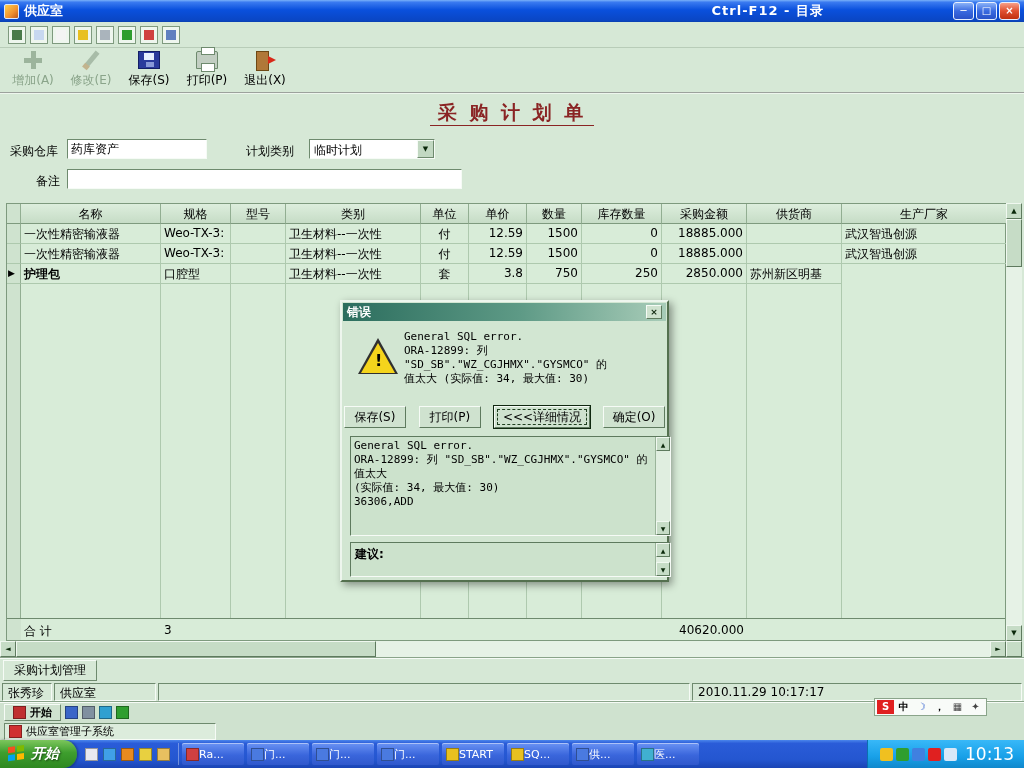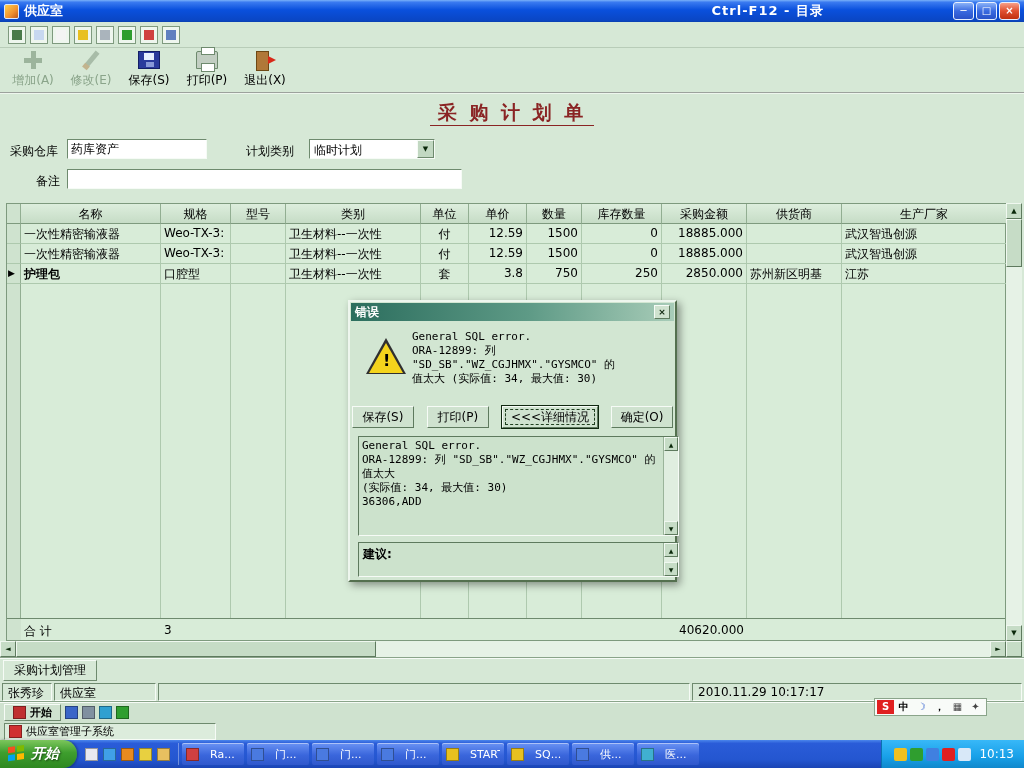--- a/index.html
+++ b/index.html
@@ -89,27 +89,27 @@
 
   
   .taskbar{position:absolute;left:0;top:740px;width:100%;height:28px;background:linear-gradient(180deg,#4a86ec 0%,#2a5cd8 12%,#2456d0 70%,#1a44b4 100%);display:flex;align-items:center;z-index:9;}
   .start-btn{height:28px;padding:0 18px 0 8px;border-radius:0 14px 14px 0;background:linear-gradient(180deg,#7cc65c 0%,#3e9e2e 45%,#2e8820 100%);display:flex;align-items:center;gap:6px;color:#fff;font-weight:bold;font-size:14px;font-style:italic;text-shadow:1px 1px 2px rgba(0,0,0,.5);box-shadow:1px 0 3px rgba(0,0,0,.4);}
   .flag{width:17px;height:16px;display:grid;grid-template-columns:7px 7px;grid-template-rows:6px 6px;gap:2px;transform:skewY(-8deg);}
   .flag i:nth-child(1){background:#f25022;}
   .flag i:nth-child(2){background:#7fba00;}
   .flag i:nth-child(3){background:#00a4ef;}
   .flag i:nth-child(4){background:#ffb900;}
   .quicklaunch{display:flex;align-items:center;gap:5px;padding:0 8px;border-right:1px solid rgba(255,255,255,.35);height:22px;}
-  .task-btn{width:62px;height:22px;margin-left:3px;border-radius:2px;background:linear-gradient(180deg,#6a93f4 0%,#3a66dc 55%,#3058cc 100%);box-shadow:inset 0 1px 0 rgba(255,255,255,.45);color:#fff;font-size:11px;display:flex;align-items:center;gap:11px;padding:0 4px;overflow:hidden;white-space:nowrap;}
-  .tray{margin-left:auto;height:28px;display:flex;align-items:center;gap:4px;padding:0 10px 0 12px;background:linear-gradient(180deg,#38b8f8 0%,#18a0e8 60%,#1088cc 100%);border-left:1px solid #0a70b0;color:#fff;font-size:12px;}
+  .task-btn{width:62px;height:22px;margin-left:3px;border-radius:2px;background:linear-gradient(180deg,#6a93f4 0%,#3a66dc 55%,#3058cc 100%);box-shadow:inset 0 1px 0 rgba(255,255,255,.45);color:#fff;font-size:11px;display:flex;align-items:center;gap:0;padding:0 4px;overflow:hidden;white-space:nowrap;}
+  .tray{margin-left:auto;height:28px;display:flex;align-items:center;gap:4px;padding:0 10px 0 12px;background:linear-gradient(180deg,#38b8f8 0%,#18a0e8 60%,#1088cc 100%);border-left:1px solid #0a70b0;color:#fff;font-size:17px;}
   .tray-icon{width:13px;height:13px;border-radius:2px;}
   .tray-time{margin-left:4px;}
 
   
-  .dialog{position:absolute;left:348px;top:300px;width:329px;height:282px;background:#d2e6d2;border:2px solid;border-color:#eef6ee #54704f #54704f #eef6ee;box-shadow:3px 3px 8px rgba(0,0,0,.4);z-index:20;}
+  .dialog{position:absolute;left:340px;top:300px;width:329px;height:282px;background:#d2e6d2;border:2px solid;border-color:#eef6ee #54704f #54704f #eef6ee;box-shadow:3px 3px 8px rgba(0,0,0,.4);z-index:20;}
   .dlg-titlebar{height:18px;margin:1px;background:linear-gradient(90deg,#2c6e5e 0%,#5e9a86 55%,#a8ccb8 100%);display:flex;align-items:center;padding:0 4px;color:#fff;font-weight:bold;font-size:12px;}
   .dlg-close{margin-left:auto;width:16px;height:14px;background:#cfe2cf;border:1px solid;border-color:#f6fbf6 #5e7a5e #5e7a5e #f6fbf6;color:#102810;font-size:9px;line-height:12px;text-align:center;font-weight:bold;}
   .warn-icon{position:absolute;left:16px;top:36px;width:42px;height:38px;}
   .tri-outer{position:absolute;left:0;top:0;width:0;height:0;border-left:20px solid transparent;border-right:20px solid transparent;border-bottom:36px solid #303030;}
   .tri-inner{position:absolute;left:3px;top:5px;width:0;height:0;border-left:17px solid transparent;border-right:17px solid transparent;border-bottom:30px solid #f4d41c;}
   .bang{position:absolute;left:17px;top:13px;font-weight:bold;font-size:16px;color:#000;}
   .dlg-msg{position:absolute;left:62px;top:28px;width:268px;font-family:"DejaVu Sans Mono",monospace;font-size:11px;line-height:14px;white-space:pre-line;}
   .dlg-buttons{position:absolute;left:0;top:104px;width:100%;display:flex;justify-content:center;gap:13px;}
   .dlg-btn{height:22px;padding:0 8px;min-width:62px;background:#cfe2cf;border:1px solid;border-color:#f6fbf6 #5e7a5e #5e7a5e #f6fbf6;font-size:12px;line-height:20px;text-align:center;white-space:nowrap;}
   .dlg-btn.focused{box-shadow:0 0 0 1px #102810;outline:1px dashed #204020;outline-offset:-4px;}
@@ -248,21 +248,20 @@
         <div class="tcell" style="width: 140px; text-align: left; font-weight: bold;">护理包</div>
         <div class="tcell" style="width: 70px; text-align: left;">口腔型</div>
         <div class="tcell" style="width: 55px; text-align: left;"></div>
         <div class="tcell" style="width: 135px; text-align: left;">卫生材料--一次性</div>
         <div class="tcell" style="width: 48px; text-align: center;">套</div>
         <div class="tcell" style="width: 58px; text-align: right;">3.8</div>
         <div class="tcell" style="width: 55px; text-align: right;">750</div>
         <div class="tcell" style="width: 80px; text-align: right;">250</div>
         <div class="tcell" style="width: 85px; text-align: right;">2850.000</div>
         <div class="tcell" style="width: 95px; text-align: left;">苏州新区明基</div>
-        <div class="tcell" style="width: 165px; text-align: left;">江苏</div>
       </div>
       <div class="trow filler">
         <div class="tcell sel fcell"></div>
         <div class="tcell fcell" style="width: 140px;"></div>
         <div class="tcell fcell" style="width: 70px;"></div>
         <div class="tcell fcell" style="width: 55px;"></div>
         <div class="tcell fcell" style="width: 135px;"></div>
         <div class="tcell fcell" style="width: 48px;"></div>
         <div class="tcell fcell" style="width: 58px;"></div>
         <div class="tcell fcell" style="width: 55px;"></div>

